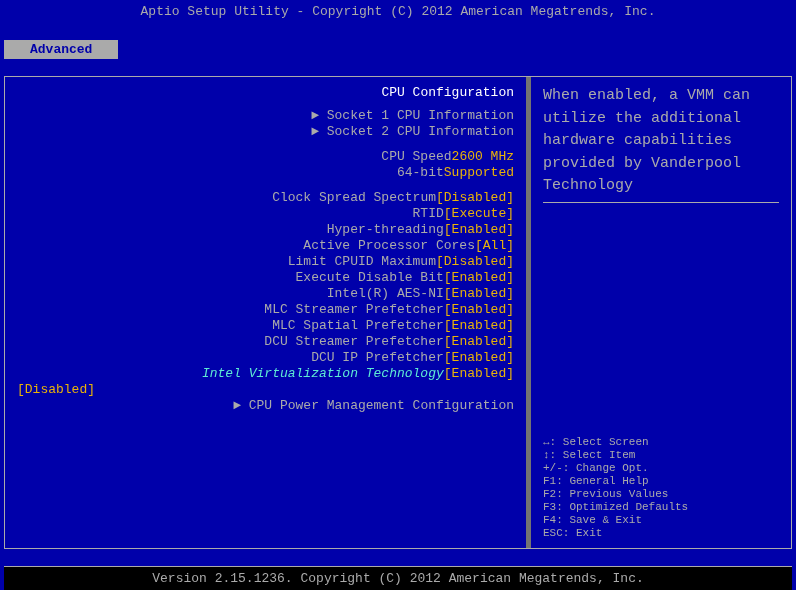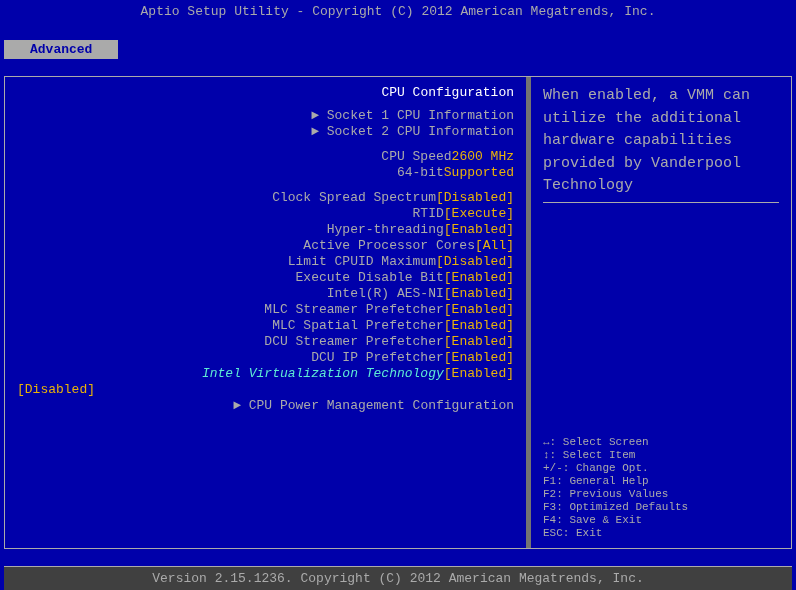--- a/index.html
+++ b/index.html
@@ -76,21 +76,21 @@
     }
     .help-section {
       margin-top: auto;
     }
     .help-item {
       color: #aaaaaa;
       font-size: 11px;
       margin: 1px 0;
     }
     .footer {
-      background: #404040;
+      background: #000000;
       color: #aaaaaa;
       text-align: center;
       padding: 4px 0;
       font-size: 13px;
       border-top: 1px solid #aaaaaa;
       margin: 0 4px;
     }
     .menu-row {
       display: flex;
       margin: 1px 0;

